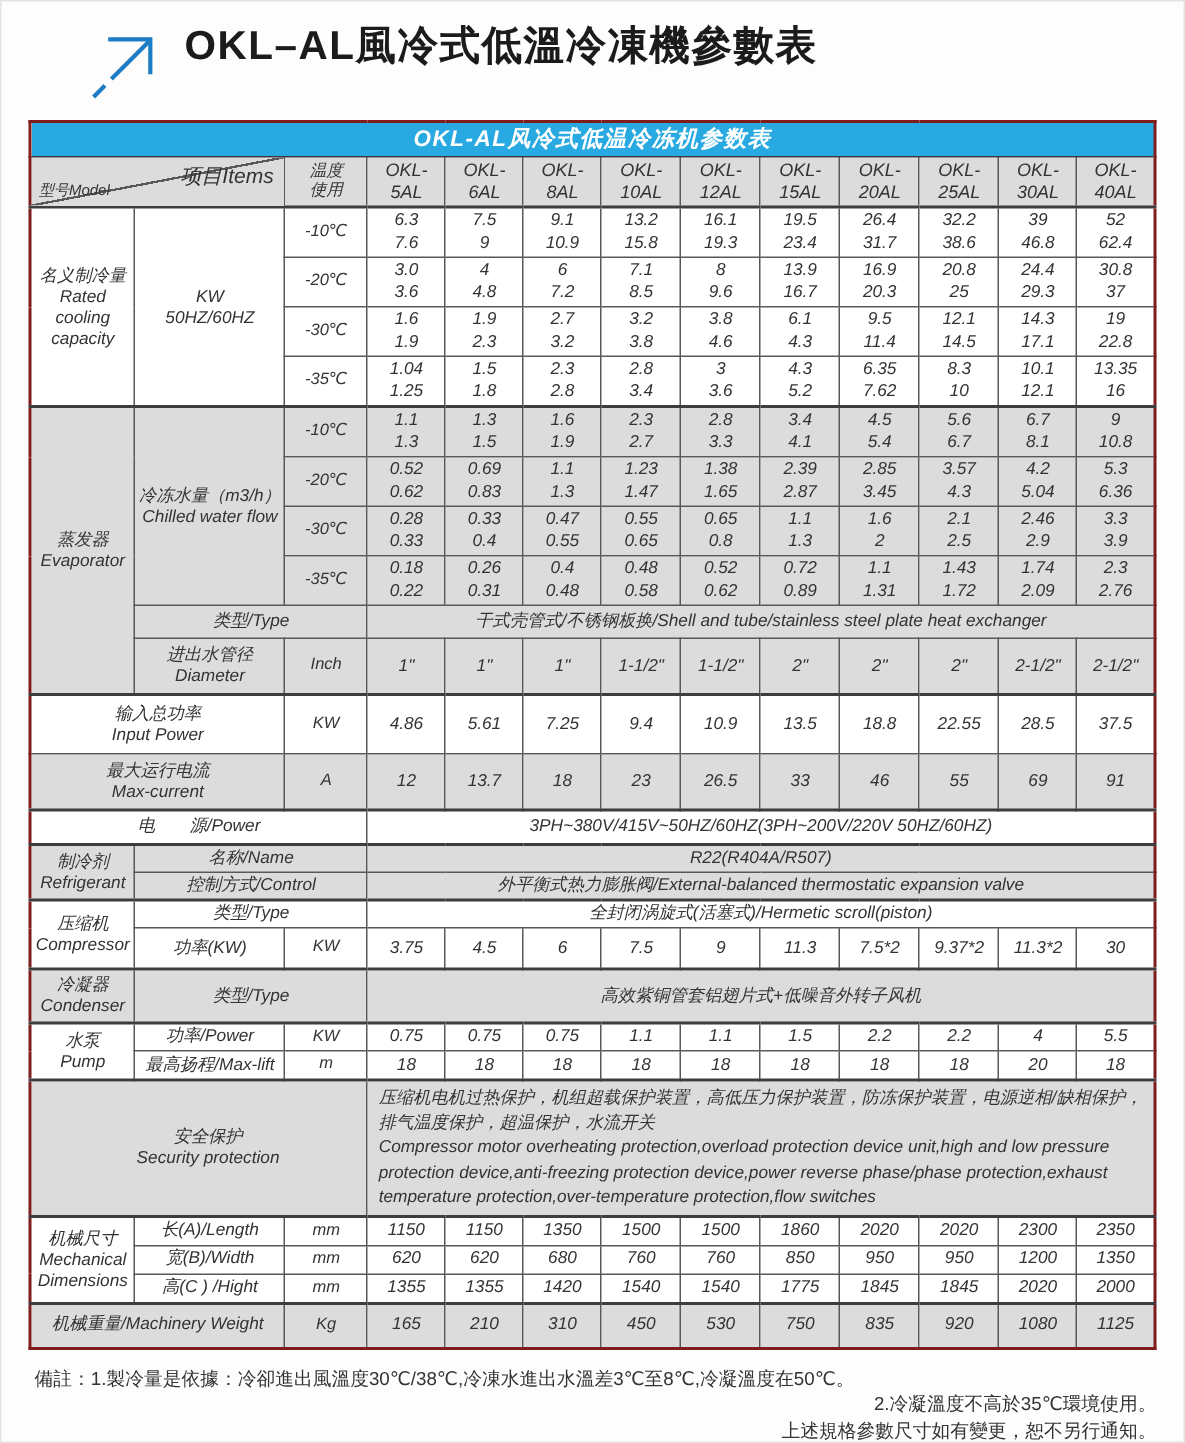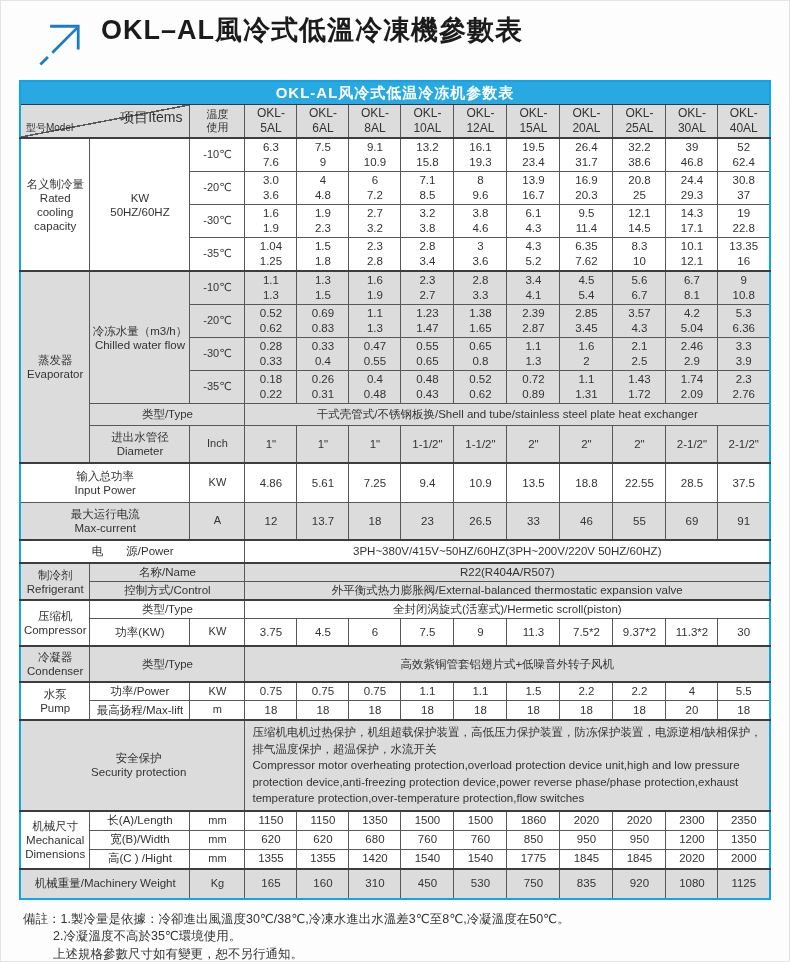--- a/index.html
+++ b/index.html
@@ -2,27 +2,27 @@
 <html><head>
 <meta charset="utf-8">
 <style>
   html,body{margin:0;padding:0;}
   body{
     width:790px;height:962px;background:#fdfdfd;
     font-family:"Liberation Sans","DejaVu Sans",sans-serif;
     color:#333;box-sizing:border-box;border:1px solid #e4e4e4;
   }
   
-  .page-head{display:flex;align-items:flex-start;padding:13px 0 8px 34px;}
+  .page-head{display:flex;align-items:flex-start;padding:13px 0 8px 34px;margin-left:22px;}
   .logo{width:54px;height:54px;flex:0 0 auto;margin-top:2px;}
   .titles{margin-left:12px;}
   .t-cn{font-size:27px;font-weight:bold;color:#1b1b1b;letter-spacing:1px;line-height:32px;}
   .t-en{font-size:18.5px;color:#1b1b1b;line-height:24px;margin-top:1px;}
   
-  table{border-collapse:collapse;table-layout:fixed;width:750px;margin:2px auto 0 auto;border:2px solid #0ea5e9;}
+  table{border-collapse:collapse;table-layout:fixed;width:750px;margin:2px auto 0 auto;border:2px solid #7f1d1d;font-style:italic;}
   td{border:1px solid #58585a;text-align:center;vertical-align:middle;
      padding:1px 2px;font-size:11.5px;color:#333;line-height:1.25;background:#fff;overflow:hidden;}
   tr.g td{background:#dcdcdc;}
   tr.sec > td{border-top:2px solid #3c3c41;}
   td.tbar{background:#29a9e1;color:#ffffff;font-size:15px;font-weight:bold;
           height:20px;letter-spacing:1px;border:1px solid #36363b;}
   
   tr.hdr td{height:28px;font-size:12px;}
   td.model div{line-height:13px;}
   td.diag{position:relative;background:#dcdcdc;}
@@ -44,21 +44,21 @@
   .r18 td{height:16px;}
   .r28 td{height:26px;}
   td.temp{font-size:11px;}
   td.unit{font-size:11px;}
   td.wide{font-size:11.5px;}
   td.lbl div{line-height:14px;}
   td.sectext{text-align:left;padding:3px 7px;}
   td.sectext div{text-align:left;line-height:16.5px;}
   
   .notes{margin:11px 0 0 22px;width:748px;font-size:12.5px;line-height:17.5px;color:#333;}
-  .notes .ind{padding-left:30px;}
+  .notes .ind{padding-left:30px;text-align:right;}
 </style>
 </head>
 <body>
 
 <div class="page-head">
   <svg class="logo" viewBox="0 0 50 50">
     <g fill="none" stroke="#1d7dc4" stroke-width="2.6">
       <path d="M5 45 L12 38"></path>
       <path d="M16 34 L39 11"></path>
       <path d="M14 9.5 L40 9.5 L40 31"></path>
@@ -471,21 +471,21 @@
         <td class="val">
           <div>0.26</div>
           <div>0.31</div>
         </td>
         <td class="val">
           <div>0.4</div>
           <div>0.48</div>
         </td>
         <td class="val">
           <div>0.48</div>
-          <div>0.43</div>
+          <div>0.58</div>
         </td>
         <td class="val">
           <div>0.52</div>
           <div>0.62</div>
         </td>
         <td class="val">
           <div>0.72</div>
           <div>0.89</div>
         </td>
         <td class="val">
@@ -701,21 +701,21 @@
         <td class="val">1845</td>
         <td class="val">1845</td>
         <td class="val">2020</td>
         <td class="val">2000</td>
       </tr>
 
   <tr class="g sec r28">
     <td colspan="2">机械重量/Machinery Weight</td>
     <td class="unit">Kg</td>
   <td class="val">165</td>
-        <td class="val">160</td>
+        <td class="val">210</td>
         <td class="val">310</td>
         <td class="val">450</td>
         <td class="val">530</td>
         <td class="val">750</td>
         <td class="val">835</td>
         <td class="val">920</td>
         <td class="val">1080</td>
         <td class="val">1125</td>
       </tr>
   </tbody>

